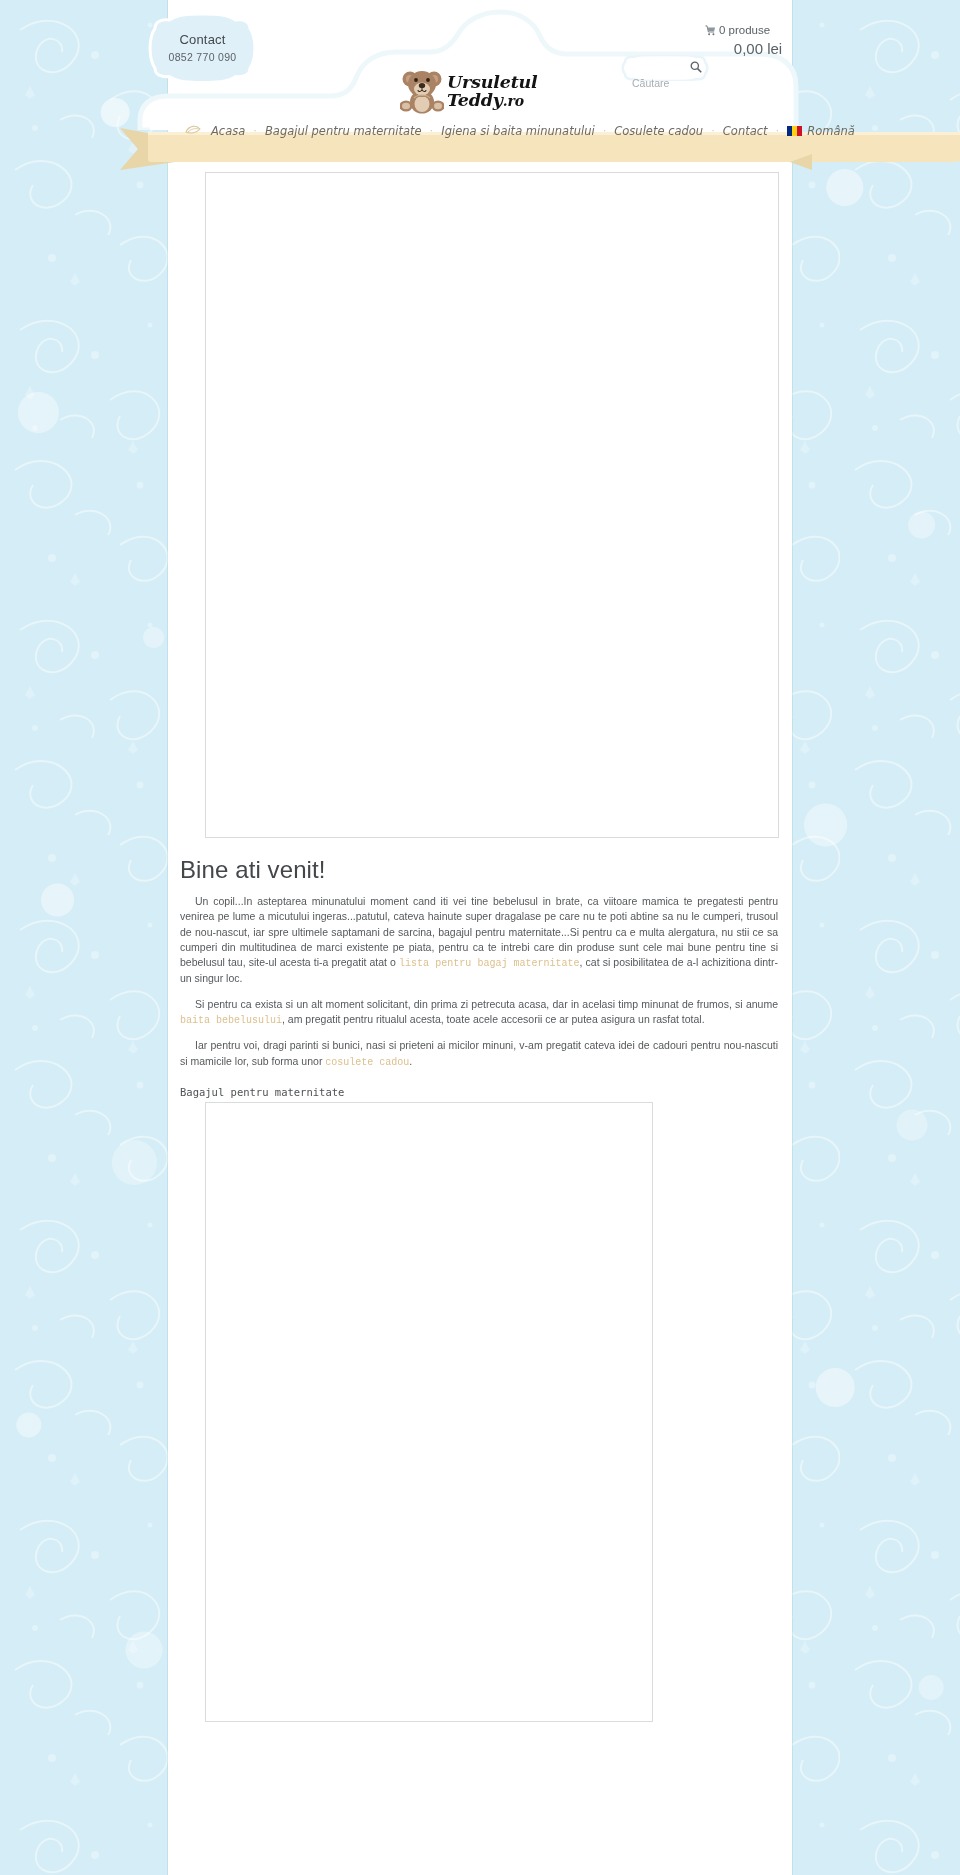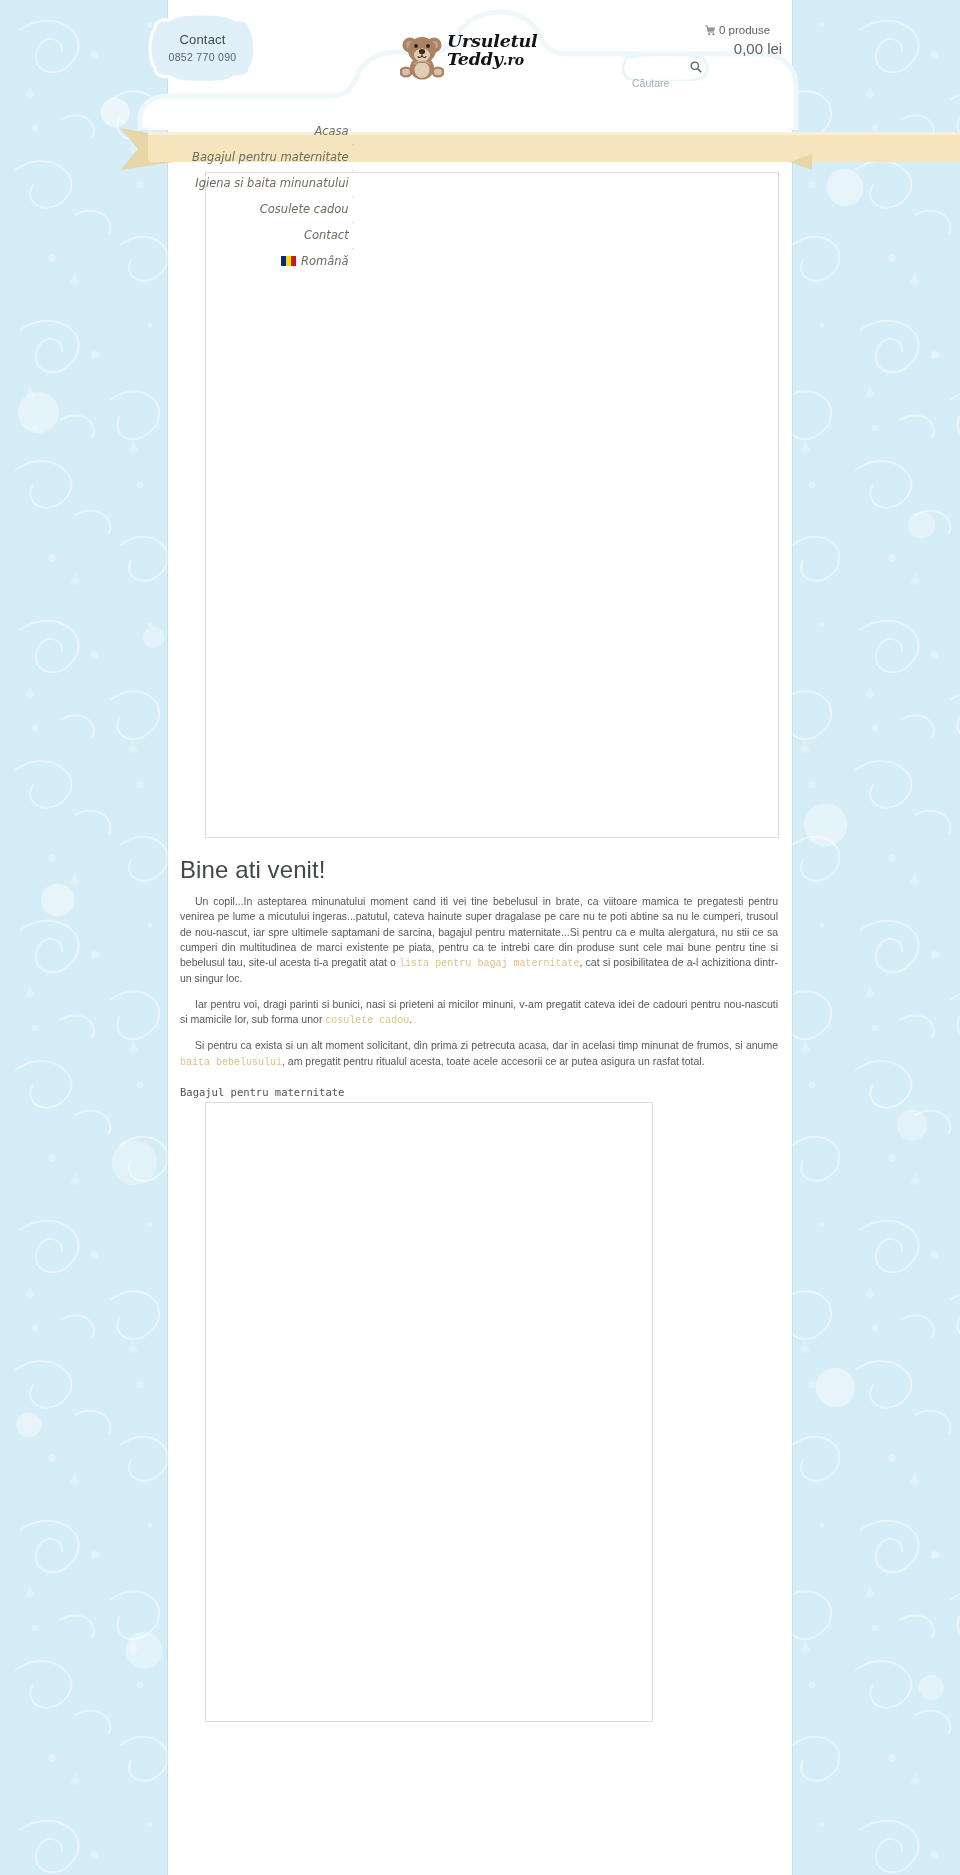--- a/index.html
+++ b/index.html
@@ -58,22 +58,22 @@
     position:absolute; inset:-6px -8px; z-index:-1;
   }
   #contact-title {
     font-size:13px; color:#44484b; letter-spacing:.2px; line-height:16px;
   }
   #contact-phone {
     font-size:10.5px; color:#5d6367; margin-top:3px; letter-spacing:.3px;
   }
 
   #logo-block {
-    position:absolute; left:400px; top:32px; width:170px; height:62px;
-    display:flex; align-items:flex-start; z-index:7;
+    position:absolute; left:400px; top:60px; width:170px; height:62px;
+    display:flex; align-items:center; z-index:7;
   }
   #logo-bear { width:44px; height:50px; flex:0 0 44px; }
   #logo-text { margin-left:3px; line-height:1.04; }
   .logo-line {
     font-family:"DejaVu Serif", serif;
     font-weight:bold; font-style:italic;
     color:#141414; font-size:17.5px; letter-spacing:-.2px;
   }
   .logo-line.second { font-size:17.5px; }
   .logo-suffix { font-size:14px; font-weight:bold; font-style:italic; }
@@ -98,21 +98,21 @@
   #search-input::placeholder { color:#a8aeb2; }
   #search-icon { position:absolute; right:8px; top:6px; width:12px; height:12px; }
 
   
   #nav-wrap {
     position:absolute; left:0; top:124px; width:960px; height:46px; z-index:6;
   }
   #nav-ribbon-bg { position:absolute; left:0; top:0; width:960px; height:46px; }
   #nav-items {
     position:absolute; left:185px; top:0; height:46px;
-    display:flex; align-items:flex-end; gap:0;flex-direction:column;
+    display:flex; align-items:flex-start; gap:0;
   }
   .nav-link {
     font-family:"DejaVu Sans", sans-serif;
     font-style:italic; font-size:11.5px; color:#6f6a5f;
     text-decoration:none; white-space:nowrap; padding:0 7px; cursor:pointer;
   }
   .nav-sep { color:#d8c89f; font-size:11px; padding:0 1px; }
   #nav-leaf { width:16px; height:11px; margin-right:3px; }
   #flag-ro { width:15px; height:10px; display:inline-block; margin-right:5px; vertical-align:-1px; }
   #nav-lang { display:flex; align-items:center; padding:0 7px; }
@@ -310,19 +310,19 @@
 </div>
 
 <div id="main">
 
   <div class="slider-frame"></div>
 
   <h1 id="welcome-heading">Bine ati venit!</h1>
 
   <p class="body-text"><span>Un copil...In asteptarea minunatului moment cand iti vei tine bebelusul in brate, ca viitoare mamica te pregatesti pentru venirea pe lume a micutului ingeras...patutul, cateva hainute super dragalase pe care nu te poti abtine sa nu le cumperi, trusoul de nou-nascut, iar spre ultimele saptamani de sarcina, bagajul pentru maternitate...Si pentru ca e multa alergatura, nu stii ce sa cumperi din multitudinea de marci existente pe piata, pentru ca te intrebi care din produse sunt cele mai bune pentru tine si bebelusul tau, site-ul acesta ti-a pregatit atat o </span><a class="inline-link">lista pentru bagaj maternitate</a><span>, cat si posibilitatea de a-l achizitiona dintr-un singur loc.</span></p>
 
+  <p class="body-text"><span>Si pentru ca exista si un alt moment solicitant, din prima zi petrecuta acasa, dar in acelasi timp minunat de frumos, si anume </span><a class="inline-link">baita bebelusului</a><span>, am pregatit pentru ritualul acesta, toate acele accesorii ce ar putea asigura un rasfat total.</span></p>
+
   <p class="body-text"><span>Iar pentru voi, dragi parinti si bunici, nasi si prieteni ai micilor minuni, v-am pregatit cateva idei de cadouri pentru nou-nascuti si mamicile lor, sub forma unor </span><a class="inline-link">cosulete cadou</a><span>.</span></p>
-
-  <p class="body-text"><span>Si pentru ca exista si un alt moment solicitant, din prima zi petrecuta acasa, dar in acelasi timp minunat de frumos, si anume </span><a class="inline-link">baita bebelusului</a><span>, am pregatit pentru ritualul acesta, toate acele accesorii ce ar putea asigura un rasfat total.</span></p>
 
   <div class="bagaj-label">Bagajul pentru maternitate</div>
   <div class="bagaj-frame"></div>
 </div>
 
 </body></html>

